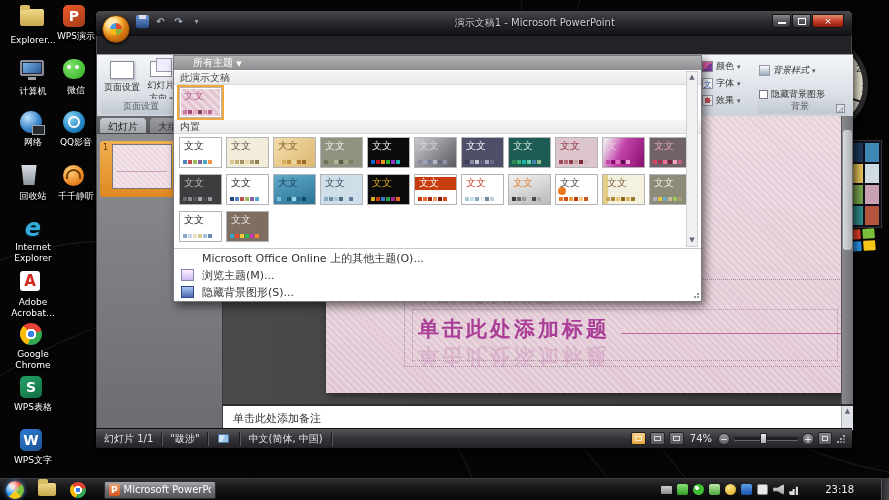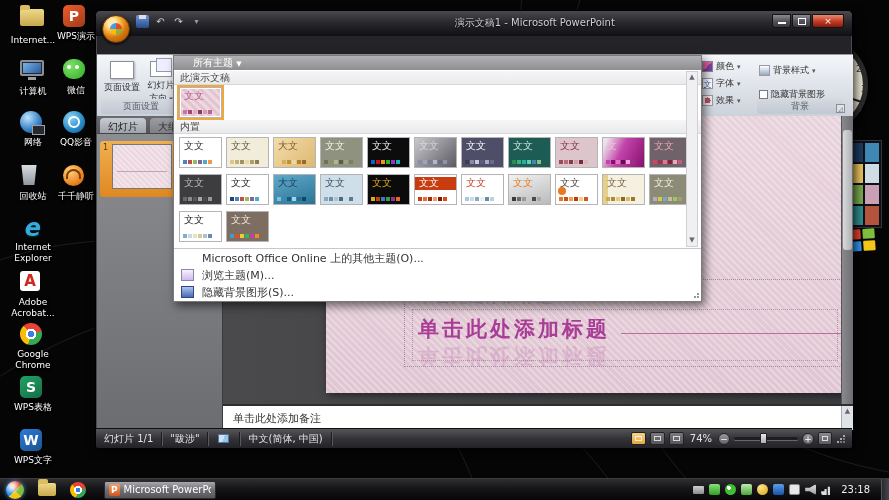--- a/index.html
+++ b/index.html
@@ -40,21 +40,21 @@
   #photo-gadget span{display:block;}
   #flag-gadget{position:absolute;left:849px;top:229px;width:26px;height:22px;display:grid;grid-template-columns:1fr 1fr;gap:2px;transform:rotate(-4deg);z-index:1;}
   #flag-gadget span{display:block;border-radius:1px;}
   
   #taskbar{position:absolute;left:0;bottom:0;width:889px;height:22px;background:linear-gradient(#2e2e30,#161618 45%,#060608);border-top:1px solid #3c3c40;z-index:100;display:flex;align-items:center;}
   #start-orb{width:18px;height:18px;margin-left:6px;border-radius:50%;background:radial-gradient(circle at 35% 30%,rgba(255,255,255,.85) 0 2px,rgba(255,255,255,0) 8px),conic-gradient(from -45deg,#e8432e 0 90deg,#7ebf3c 90deg 180deg,#f5c518 180deg 270deg,#2d96f0 270deg 360deg);box-shadow:0 0 4px #4a90d8;cursor:pointer;}
   .tb-ic{margin-left:14px;cursor:pointer;}
   #task-btn{margin-left:18px;height:18px;width:112px;border-radius:2px;background:linear-gradient(#a8a8ac,#707074 50%,#56565a);border:1px solid #2a2a2a;display:flex;align-items:center;padding:0 4px;cursor:pointer;}
   #task-btn .ppticon{width:12px;height:12px;background:linear-gradient(#f0a26a,#d4541e);border-radius:2px;color:#fff;font-size:9px;line-height:12px;text-align:center;font-weight:bold;}
   #task-btn .tlabel{color:#fff;font-size:10px;margin-left:4px;white-space:nowrap;overflow:hidden;}
-  #tray{margin-left:auto;display:flex;align-items:center;gap:5px;}
+  #tray{margin-left:auto;display:flex;align-items:center;gap:21px;}
   .tray-ic{width:11px;height:11px;border-radius:2px;}
   .tk-kbd{background:linear-gradient(#cfcfcf,#8a8a8a);border-radius:1px;height:8px;}
   .tk-phone{background:linear-gradient(#8ae07a,#2f9e22);}
   .tk-wechat{background:radial-gradient(circle at 35% 35%,#fff 0 2px,#3fbf32 2px);border-radius:50%;}
   .tk-usb{background:linear-gradient(#bfe8b0,#4aa83a);}
   .tk-coin{background:radial-gradient(circle at 35% 30%,#ffe48a,#d8a412);border-radius:50%;}
   .tk-bt{background:linear-gradient(#5aa0e8,#1a50a8);border-radius:2px;}
   .tk-ime{background:#e8e8e8;border:1px solid #888;}
   .tk-spk{background:linear-gradient(#e0e0e0,#9a9a9a);clip-path:polygon(0 35%,40% 35%,100% 0,100% 100%,40% 65%,0 65%);}
   .tk-net{background:linear-gradient(to top,#e8e8e8 0 100%);clip-path:polygon(0 70%,25% 70%,25% 100%,0 100%) ;}
@@ -170,21 +170,21 @@
   <div class="swirl" style="left:-200px;top:300px;width:900px;height:900px;"></div>
   <div class="swirl" style="left:520px;top:-420px;width:900px;height:900px;"></div>
   <div class="swirl" style="left:560px;top:-380px;width:1040px;height:1040px;"></div>
 
   <div id="desktop-icons">
       <div class="dt-col" style="left: 2px; width: 62px;">
         <div class="dt-item" style="top: 4px;">
           <div class="dt-ic">
             <div class="ic-folder"></div>
           </div>
-          <div class="dt-lbl">Internet...</div>
+          <div class="dt-lbl">Explorer...</div>
         </div>
         <div class="dt-item" style="top: 57px;">
           <div class="dt-ic">
             <div class="ic-computer"></div>
           </div>
           <div class="dt-lbl">计算机</div>
         </div>
         <div class="dt-item" style="top: 110px;">
           <div class="dt-ic">
             <div class="ic-globe"></div>
@@ -324,21 +324,21 @@
         <span class="sb-ic">文</span>
         <span>字体</span>
         <span class="drop-car">▾</span>
       </div>
       <div class="small-btn" style="left:605px;top:39px;">
         <span class="sb-ic sb-fx"></span>
         <span>效果</span>
         <span class="drop-car">▾</span>
       </div>
 
-      <div class="small-btn" style="left:662px;top:9px;">
+      <div class="small-btn" style="left:662px;top:9px;font-style:italic;">
         <span class="sb-ic" style="background:linear-gradient(#fff,#9ab);"></span>
         <span>背景样式</span>
         <span class="drop-car">▾</span>
       </div>
       <div class="small-btn" style="left:662px;top:33px;">
         <span class="chk"></span>
         <span>隐藏背景图形</span>
       </div>
       <div class="rgroup-label" style="left:660px;width:86px;">背景</div>
       <div class="launcher" style="right:8px;bottom:3px;">◿</div>

